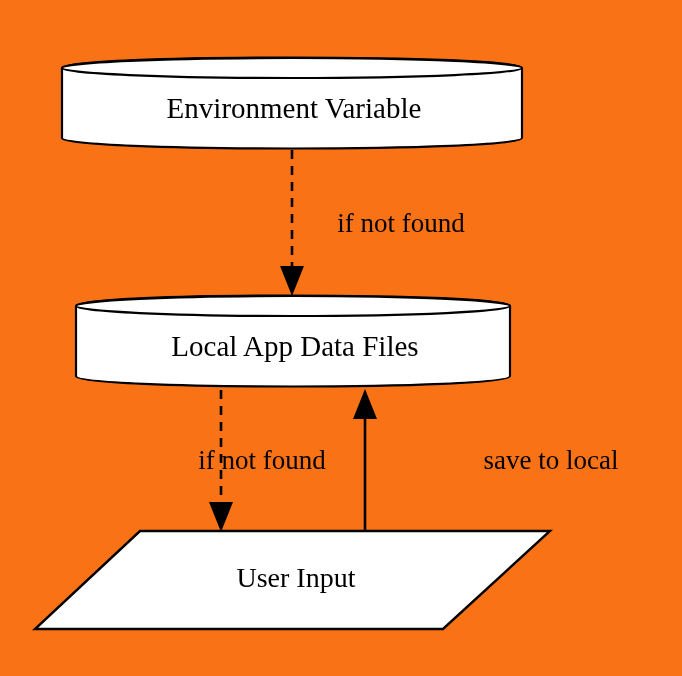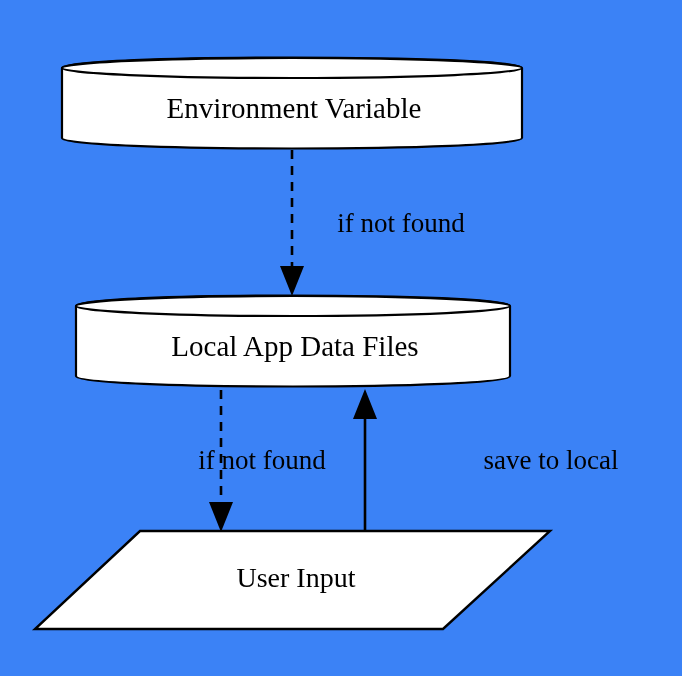--- a/index.html
+++ b/index.html
@@ -8,21 +8,21 @@
     padding: 0;
     background: #ffffff;
   }
   body {
     font-family: "Liberation Serif", "DejaVu Serif", serif;
   }
   #canvas {
     position: relative;
     width: 682px;
     height: 676px;
-    background: #3b82f6;
+    background: #f97316;
     overflow: hidden;
   }
   #diagram-svg {
     position: absolute;
     left: 0;
     top: 0;
     width: 682px;
     height: 676px;
   }
   .node-shape {

